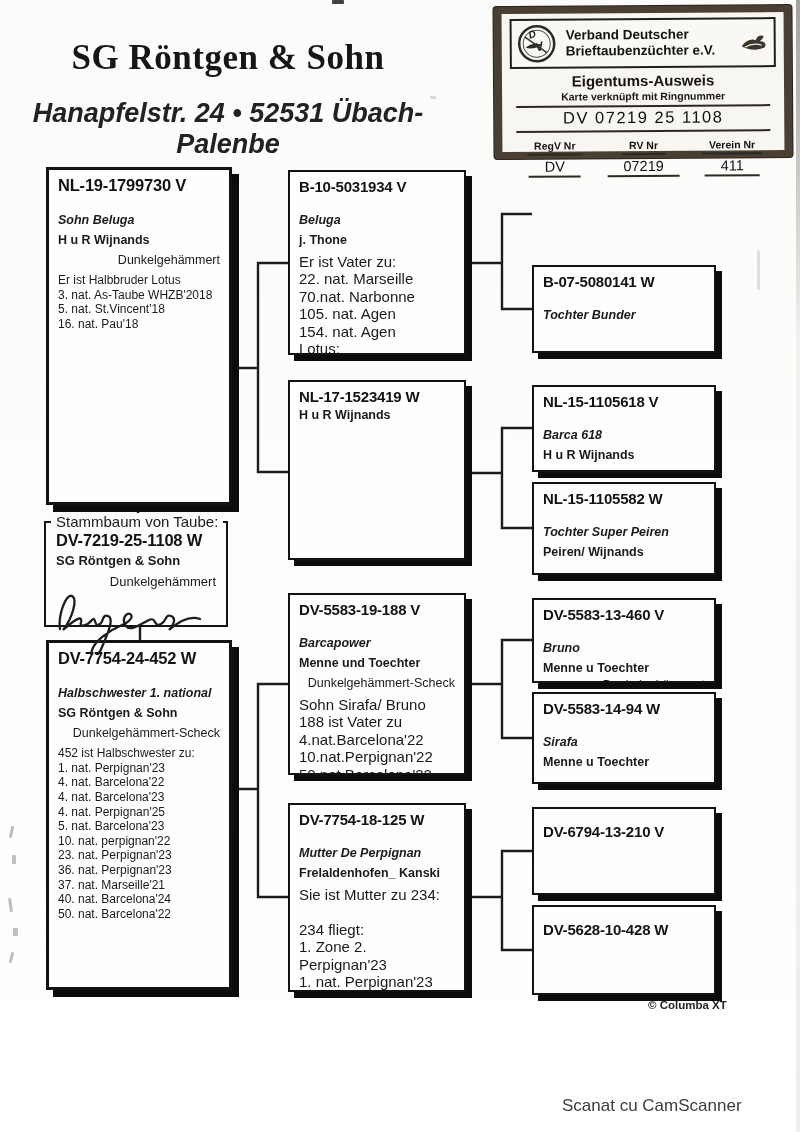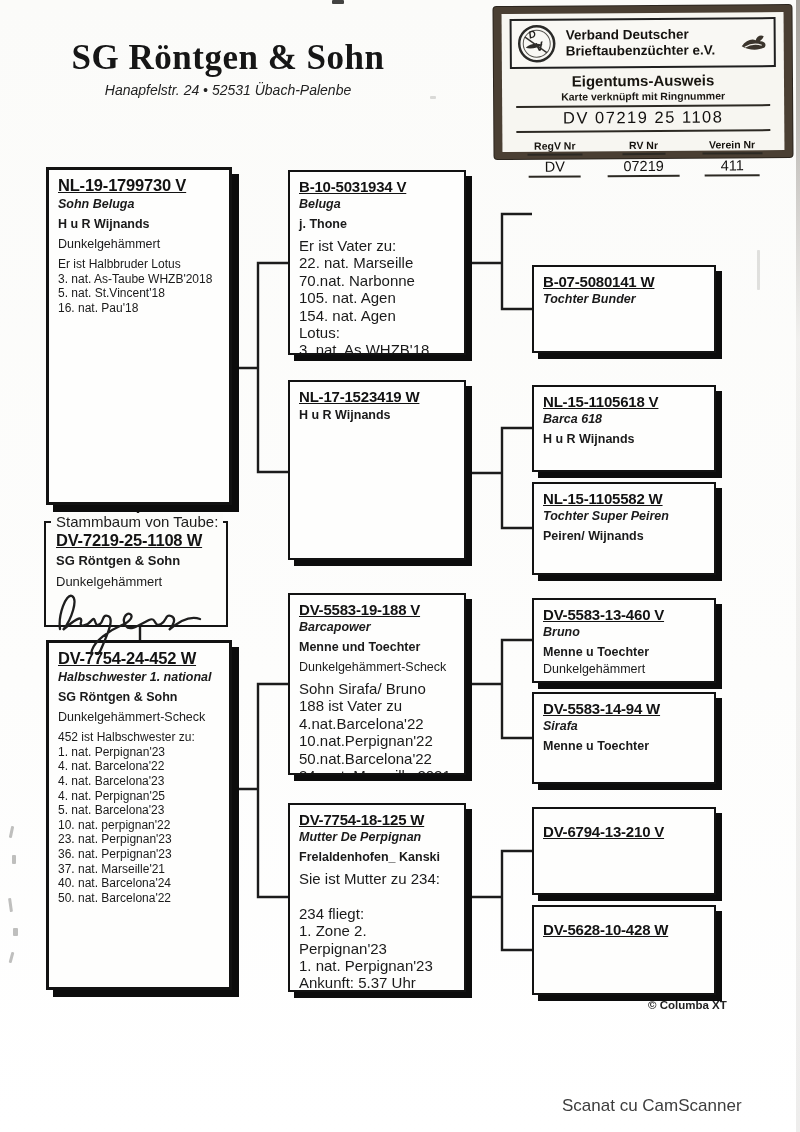--- a/index.html
+++ b/index.html
@@ -6,47 +6,47 @@
   body{
     width:800px;height:1132px;position:relative;overflow:hidden;
     background:linear-gradient(180deg,#fbfbf9 0%,#fdfdfc 60%,#ffffff 100%);
     font-family:"Liberation Sans",sans-serif;color:#1a1a1a;
     -webkit-font-smoothing:antialiased;
   }
   .page{position:absolute;inset:0;}
   
   .hdr{position:absolute;left:28px;top:38px;width:400px;text-align:center;}
   .hdr-title{font-family:"Liberation Serif",serif;font-weight:bold;font-size:35px;letter-spacing:.5px;color:#161616;}
-  .hdr-addr{font-style:italic;font-weight:400;font-size:14px;margin-top:4px;color:#222;}
+  .hdr-addr{font-style:italic;font-weight:700;font-size:27px;margin-top:20px;color:#222;}
   .hdr-contact{font-weight:bold;font-size:16px;margin-top:6px;color:#1c1c1c;}
   
   .stamp{position:absolute;left:494px;top:6px;width:298px;height:152px;background:#4a3f33;
          border-radius:3px;padding:7px 8px;box-sizing:border-box;transform:rotate(-.4deg);
          box-shadow:0 0 0 1px #2a241d;}
   .stamp-card{background:#f7f6f1;width:100%;height:100%;box-sizing:border-box;padding:5px 8px 4px;}
   .stamp-org{border:2px solid #1f1f1f;display:flex;align-items:center;gap:7px;padding:3px 5px;background:#f9f8f4;}
   .stamp-org-text{font-weight:bold;font-size:13.5px;line-height:1.2;color:#14120f;flex:1;text-align:left;padding-left:2px;}
   .stamp-title{text-align:center;font-weight:bold;font-size:15px;margin-top:4px;color:#17140f;}
   .stamp-sub{text-align:center;font-weight:bold;font-size:10.5px;margin-top:1px;color:#1b1813;}
   .stamp-rule{border-top:2px solid #2c2923;margin:3px 6px 0;}
   .stamp-ring{text-align:center;font-size:16.5px;letter-spacing:1.5px;margin-top:1px;color:#131110;}
   .stamp-cols{display:flex;margin-top:3px;}
   .scol{flex:1;text-align:center;}
   .slabel{display:inline-block;font-weight:bold;font-size:10.5px;border-bottom:2px solid #2c2923;padding:0 7px 2px;color:#17140f;}
   .sval{display:inline-block;font-size:14.5px;border-bottom:2px solid #2c2923;padding:0 16px 1px;margin-top:3px;color:#131110;}
   
   .pbox{position:absolute;background:#fefefd;border:2px solid #121212;box-sizing:border-box;
         padding:6px 9px;overflow:hidden;box-shadow:6px 6px 0 #0c0c0c;}
   .gen1{border-width:3px;box-shadow:7px 7px 0 #0c0c0c;}
-  .ring{font-weight:bold;font-size:15px;letter-spacing:-.2px;color:#131313;text-decoration:underline;}
+  .ring{font-weight:bold;font-size:15px;letter-spacing:-.2px;color:#131313;}
   .gen1 .ring,.subject .ring{font-size:16.5px;}
-  .name{font-weight:bold;font-style:italic;font-size:12.5px;margin-top:2px;}
+  .name{font-weight:bold;font-style:italic;font-size:12.5px;margin-top:18px;}
   .breeder{font-weight:bold;font-size:12.5px;margin-top:6px;}
   .ring + .breeder{margin-top:3px;}
-  .pcolor{font-size:12.5px;margin-top:6px;}
+  .pcolor{font-size:12.5px;margin-top:6px;text-align:right;}
   .notes{font-size:15px;line-height:1.16;margin-top:6px;white-space:pre-line;}
   .gen1 .notes{font-size:12px;line-height:1.22;}
   
   .subject{position:absolute;left:44px;top:521px;width:184px;height:106px;border:2px solid #141414;
            background:#fdfdfb;box-sizing:border-box;padding:8px 10px 4px;}
   .subject-legend{position:absolute;top:-10px;left:5px;background:#fbfbf9;padding:0 5px;font-size:15px;color:#1b1b1b;white-space:nowrap;}
   .subject .breeder{margin-top:3px;font-size:13px;}
   .subject .pcolor{margin-top:6px;font-size:13px;}
   .sig{position:absolute;left:4px;bottom:-30px;z-index:6;}
   

